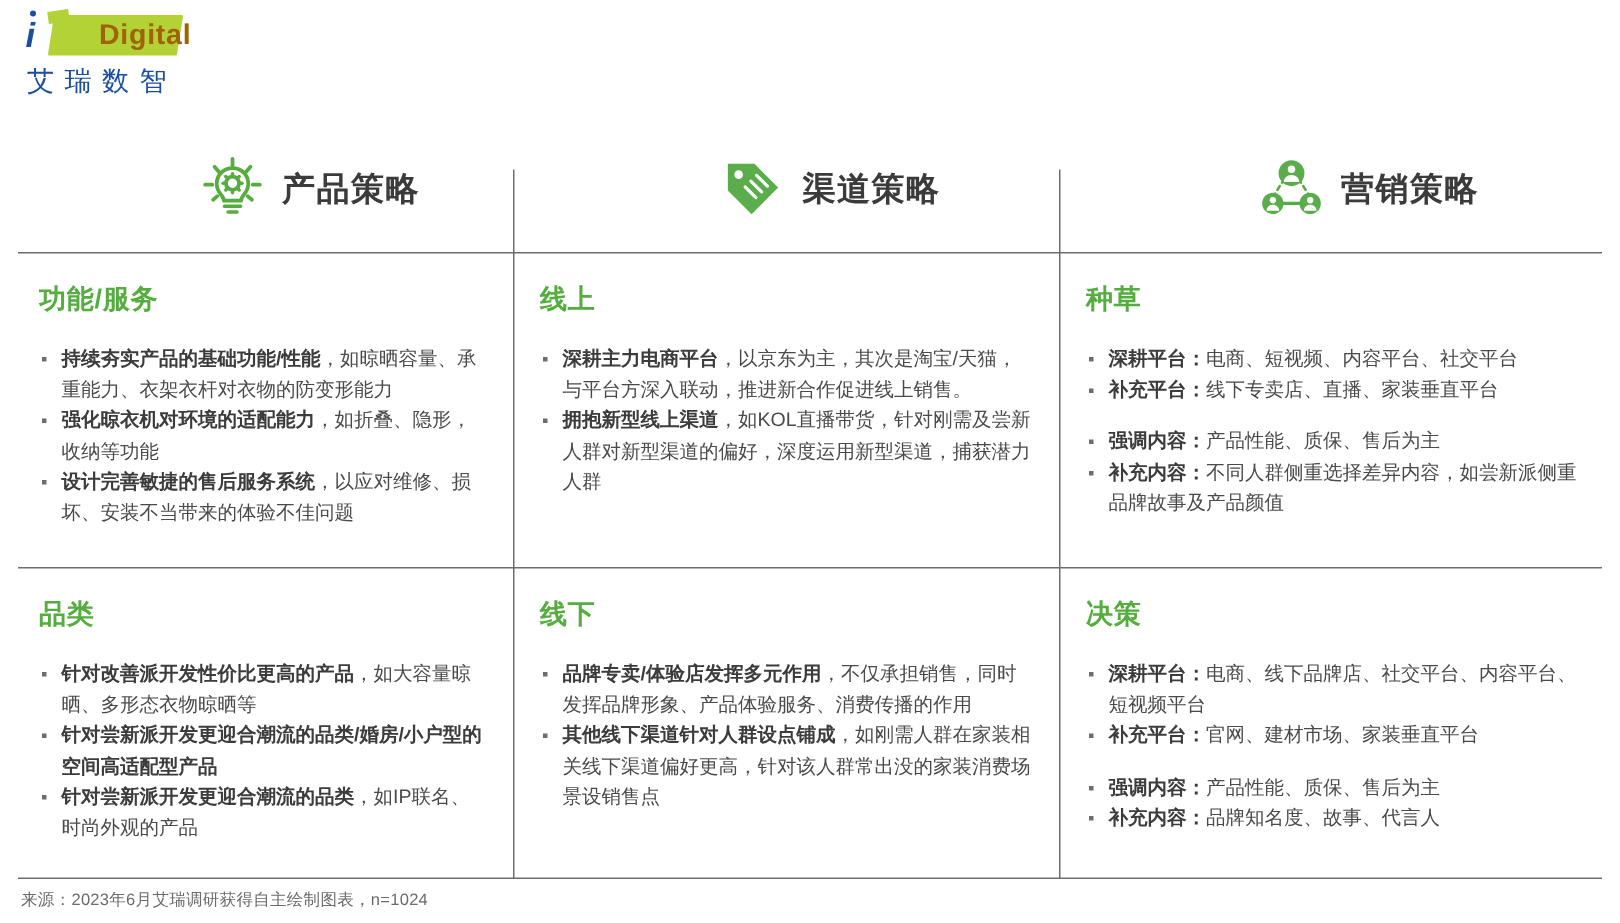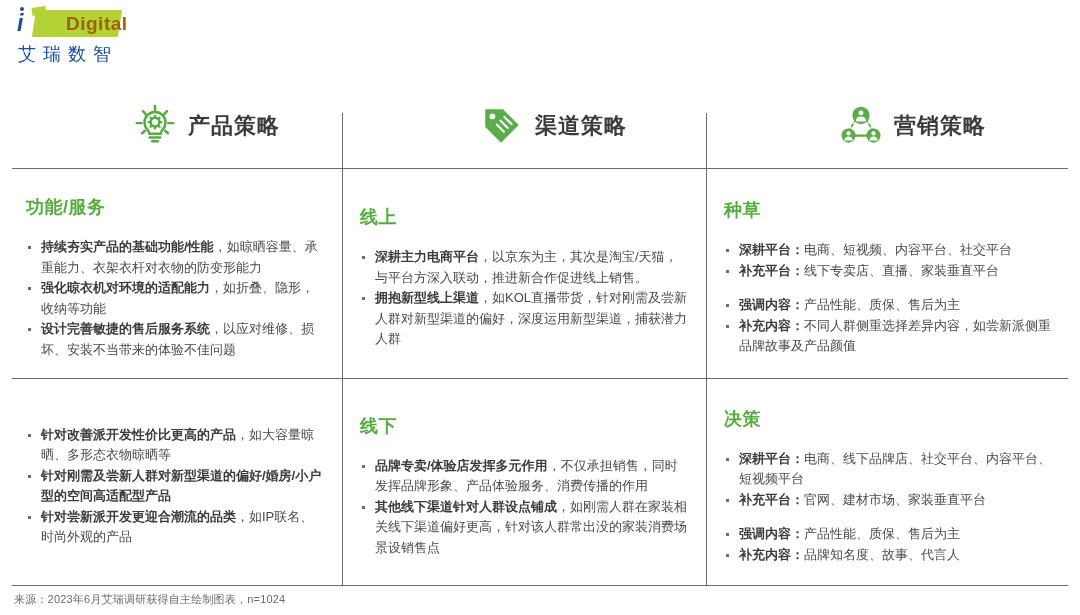--- a/index.html
+++ b/index.html
@@ -150,21 +150,20 @@
     margin-left: 10px;
     letter-spacing: 1px;
   }
 
   
   .body-row {
     position: absolute;
     left: 0;
     width: 1056px;
     display: flex;
-    align-items: center;
   }
   .body-row.r1 { top: 85px; height: 209px; }
   .body-row.r2 { top: 295px; height: 206px; }
 
   .cell {
     padding: 18px 16px 10px 14px;
   }
   .cell.c1 { width: 330px; }
   .cell.c2 { width: 364px; padding-left: 18px; }
   .cell.c3 { width: 362px; padding-left: 18px; }
@@ -352,24 +351,25 @@
             <ul class="bullets">
               <li><b>强调内容：</b><span>产品性能、质保、售后为主</span></li>
               <li><b>补充内容：</b><span>不同人群侧重选择差异内容，如尝新派侧重品牌故事及产品颜值</span></li>
             </ul>
           </div>
       </div>
     </div>
 
     <div class="body-row r2">
       <div class="cell c1">
+        <div class="sec-title">品类</div>
         <div>
             <ul class="bullets">
               <li><b>针对改善派开发性价比更高的产品</b><span>，如大容量晾晒、多形态衣物晾晒等</span></li>
-              <li><b>针对刚需及尝新人群对新型渠道的偏好/婚房/小户型的空间高适配型产品</b></li>
+              <li><b>针对尝新派开发更迎合潮流的品类/婚房/小户型的空间高适配型产品</b></li>
               <li><b>针对尝新派开发更迎合潮流的品类</b><span>，如IP联名、时尚外观的产品</span></li>
             </ul>
           </div>
       </div>
       <div class="cell c2">
         <div class="sec-title">线下</div>
         <div>
             <ul class="bullets">
               <li><b>品牌专卖/体验店发挥多元作用</b><span>，不仅承担销售，同时发挥品牌形象、产品体验服务、消费传播的作用</span></li>
               <li><b>其他线下渠道针对人群设点铺成</b><span>，如刚需人群在家装相关线下渠道偏好更高，针对该人群常出没的家装消费场景设销售点</span></li>

